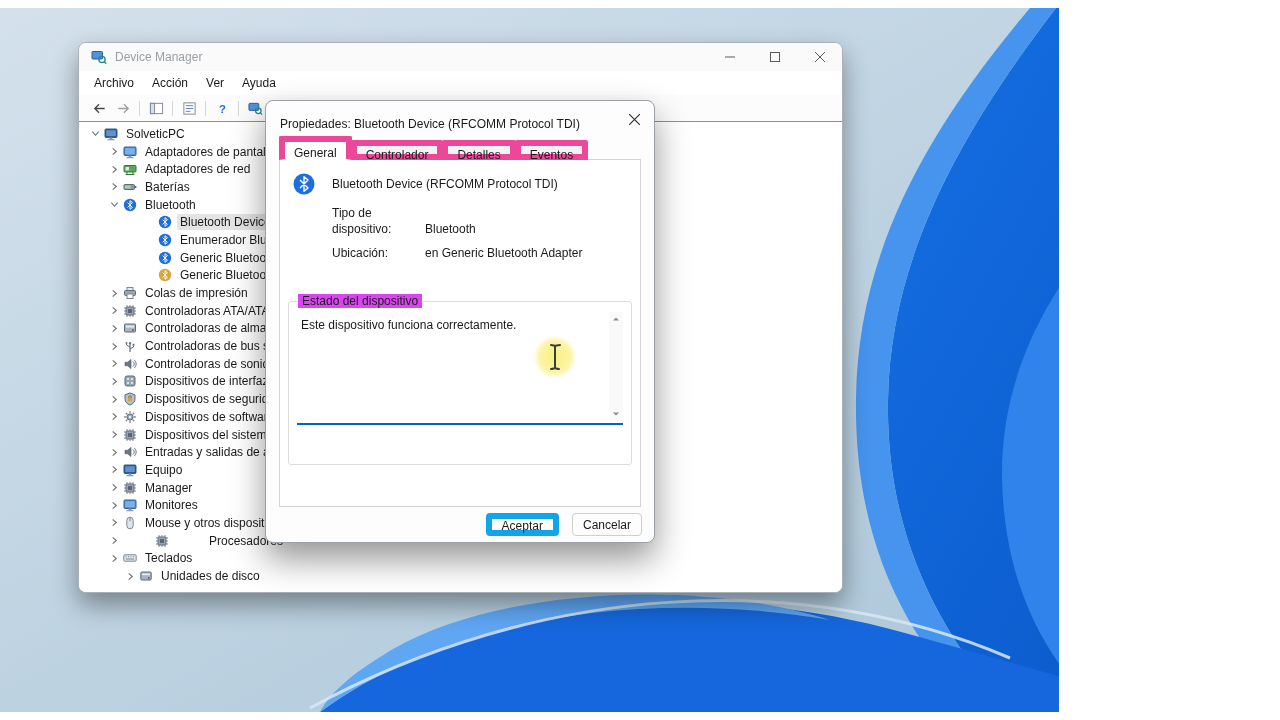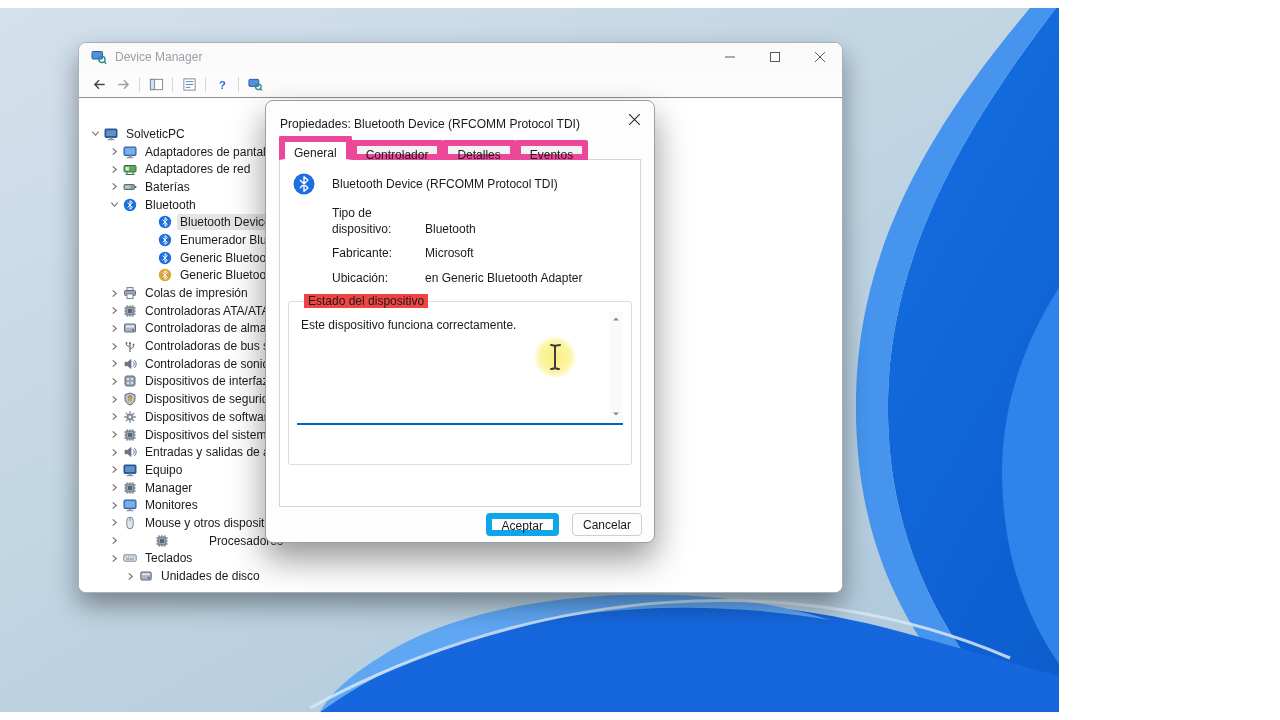--- a/index.html
+++ b/index.html
@@ -46,21 +46,21 @@
   .tab.active{height:24px;line-height:22px;background:#fff;border-bottom:1px solid #fff;position:relative;z-index:4}
   .pd-panel{position:absolute;left:13px;right:13px;top:58px;height:348px;background:#fff;border:1px solid #d4d4d4}
   .dev-row{position:absolute;left:12px;top:12px;display:flex;align-items:center}
   .dev-icon{width:24px;height:24px;display:inline-flex}
   .dev-name{margin-left:16px}
   .fields{position:absolute;left:52px;top:46px;right:10px}
   .frow{display:flex;align-items:flex-end;margin-bottom:9px}
   .flabel{width:93px;flex:none;line-height:1.3}
   .fvalue{line-height:1.3}
   .group{position:absolute;left:8px;right:8px;top:141px;height:164px;border:1px solid #dcdcdc;border-radius:3px}
-  .group-legend{position:absolute;top:-8px;left:15px;background:#ef4444;padding:0 4px}
+  .group-legend{position:absolute;top:-8px;left:9px;background:#d946ef;padding:0 4px}
   .status-area{position:absolute;left:8px;right:8px;top:10px;height:113px;background:#fff;
     border-bottom:2px solid #0067c0}
   .status-text{padding:6px 4px 0 4px}
   .scrollbar{position:absolute;right:0;top:0;bottom:2px;width:14px;background:#fafafa;
     display:flex;flex-direction:column;justify-content:space-between;align-items:center;padding:3px 0}
   .sarrow{width:8px;height:8px;display:inline-flex}
   .pd-buttons{position:absolute;right:12px;bottom:6px;display:flex;gap:13px}
   .btn{min-width:66px;height:23px;background:#fdfdfd;border:1px solid #cfcfcf;border-radius:4px;
     font-family:"Liberation Sans",sans-serif;font-size:12px;color:#1a1a1a;padding:0 10px}
   .btn.default{border:6px solid #0ea5e9}
@@ -120,20 +120,26 @@
                 <rect x="0.5" y="0.5" width="9" height="9" fill="none" stroke="#5a5a5a"></rect>
               </svg>
             </span>
           <span class="win-btn">
               <svg width="10" height="10" viewBox="0 0 10 10">
                 <path d="M0 0l10 10M10 0L0 10" stroke="#5a5a5a"></path>
               </svg>
             </span>
         </div>
       </div>
+      <div class="dm-menubar">
+          <span class="menu-item">Archivo</span>
+          <span class="menu-item">Acción</span>
+          <span class="menu-item">Ver</span>
+          <span class="menu-item">Ayuda</span>
+        </div>
       <div class="dm-toolbar">
           <span class="tb-btn">
             <svg width="15" height="15" viewBox="0 0 16 16">
               <path d="M13.5 8H3.5M7.5 3.5L3 8l4.5 4.5" fill="none" stroke="#444" stroke-width="1.4"></path>
             </svg>
           </span>
           <span class="tb-btn">
             <svg width="15" height="15" viewBox="0 0 16 16">
               <path d="M2.5 8h10M8.5 3.5L13 8l-4.5 4.5" fill="none" stroke="#9e9e9e" stroke-width="1.4"></path>
             </svg>
@@ -568,24 +574,20 @@
                 <path d="M8 8l8 8-4 3.2V4.8L16 8l-8 8" fill="none" stroke="#fff" stroke-width="1.4" stroke-linejoin="round"></path>
               </svg>
           </span>
           <span class="dev-name">Bluetooth Device (RFCOMM Protocol TDI)</span>
         </div>
 
         <div class="fields">
           <div class="frow">
             <span class="flabel">Tipo de dispositivo:</span>
             <span class="fvalue">Bluetooth</span>
-          </div>
-          <div class="frow">
-            <span class="flabel">Fabricante:</span>
-            <span class="fvalue">Microsoft</span>
           </div>
           <div class="frow">
             <span class="flabel">Ubicación:</span>
             <span class="fvalue">en Generic Bluetooth Adapter</span>
           </div>
         </div>
 
         <div class="group">
           <span class="group-legend">Estado del dispositivo</span>
           <div class="status-area">

